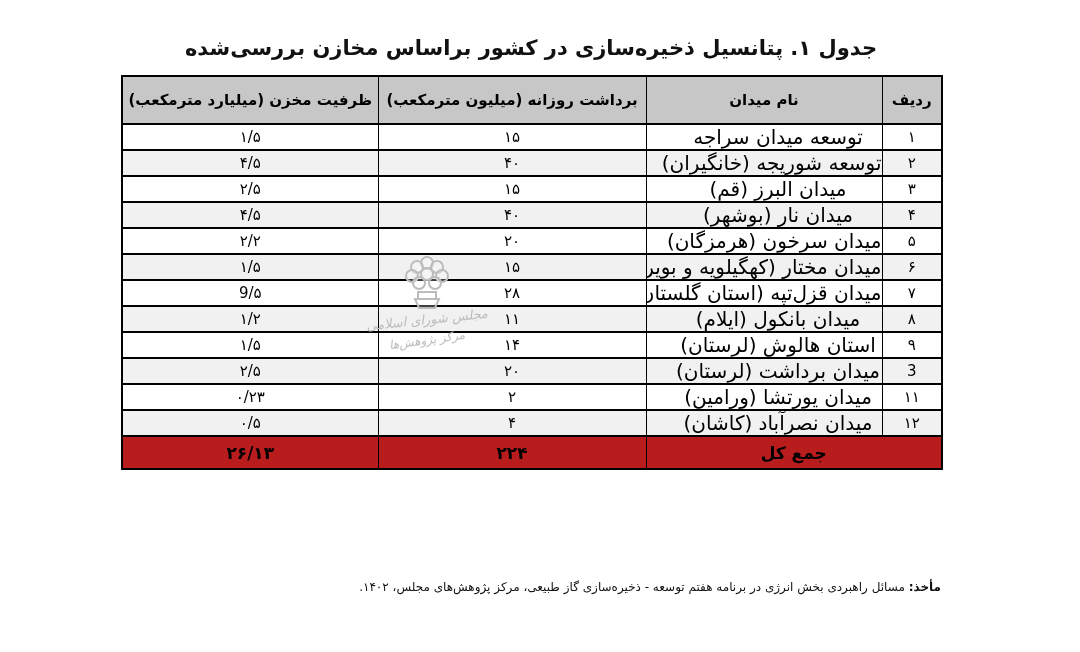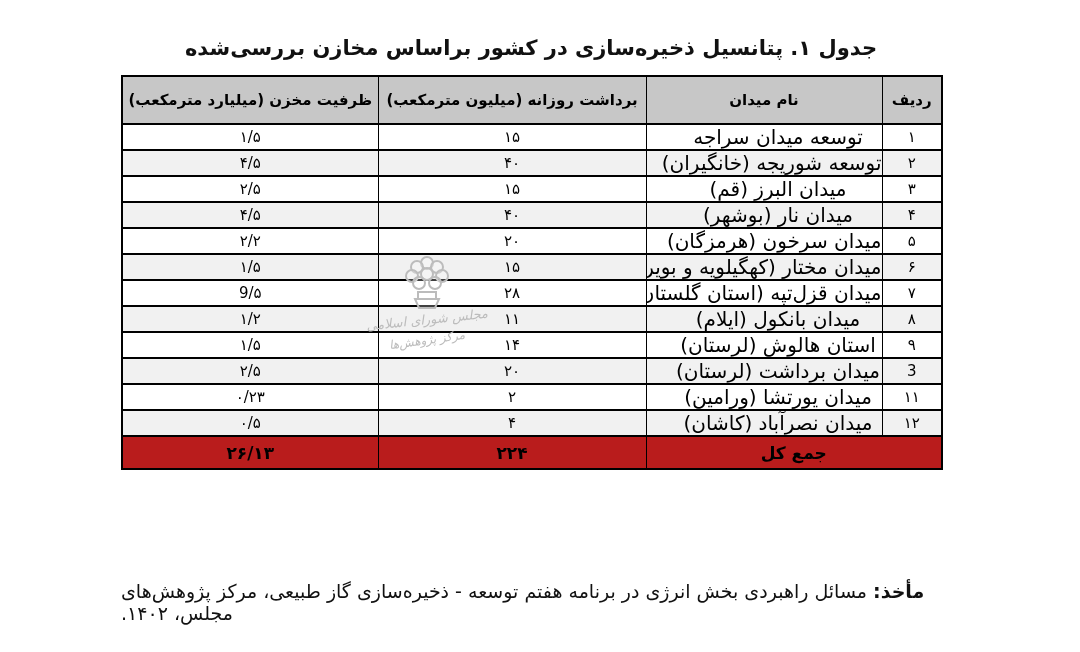--- a/index.html
+++ b/index.html
@@ -88,22 +88,22 @@
     font-size: 12px;
     font-style: italic;
     transform: rotate(-8deg);
     margin-top: 6px;
   }
 
   .source-note {
     position: absolute;
     left: 121px; top: 580px; width: 820px;
     direction: rtl;
-    text-align: left;
-    font-size: 19px;
+    text-align: right;
+    font-size: 12px;
     color: #111;
   }
   .source-note .src-label { font-weight: bold; }
 </style>
 </head>
 <body>
 
 <div class="doc-title">جدول ۱. پتانسیل ذخیره‌سازی در کشور براساس مخازن بررسی‌شده</div>
 
 <table class="main-table">

